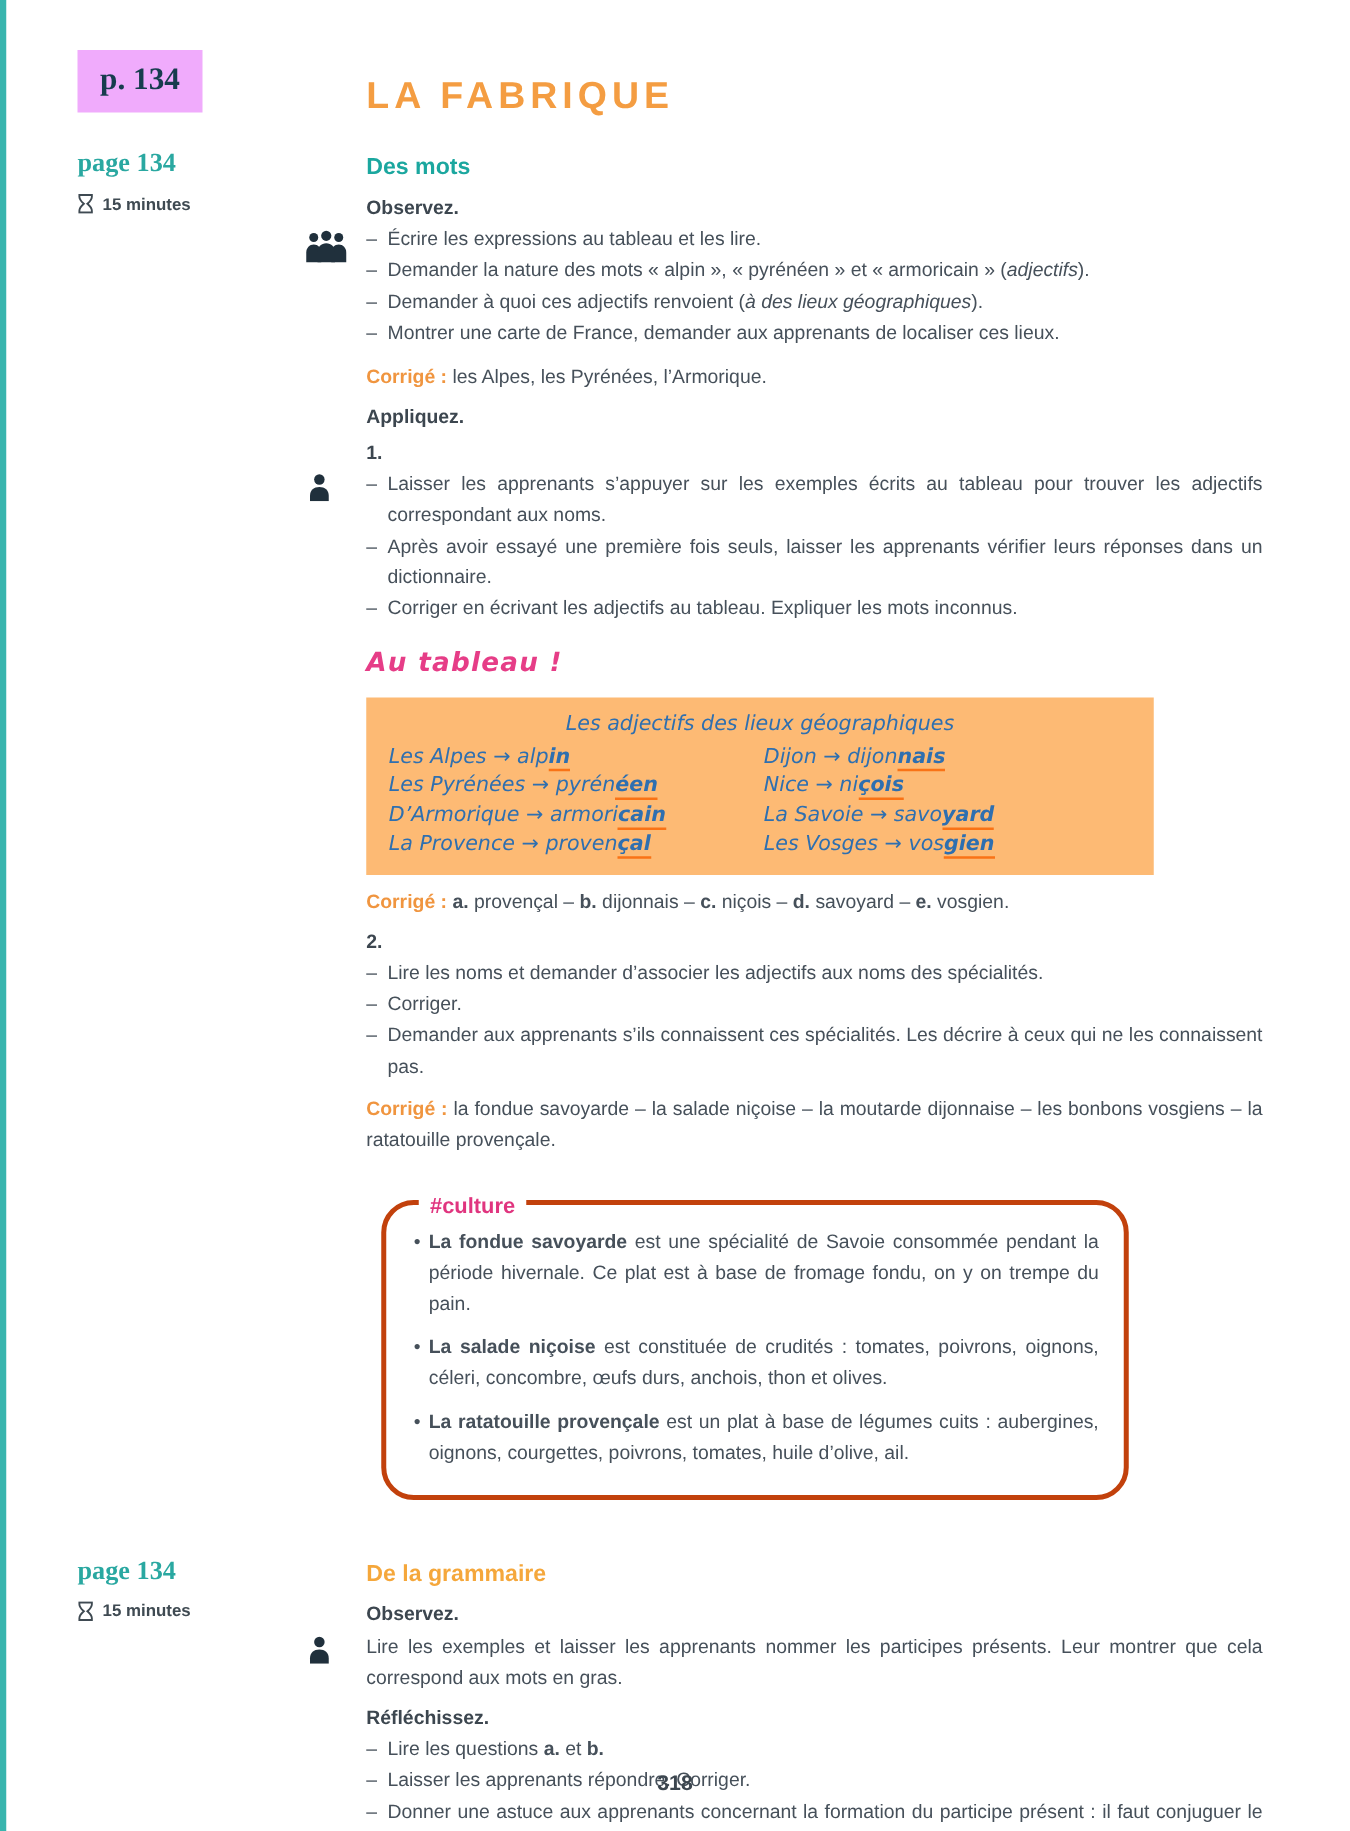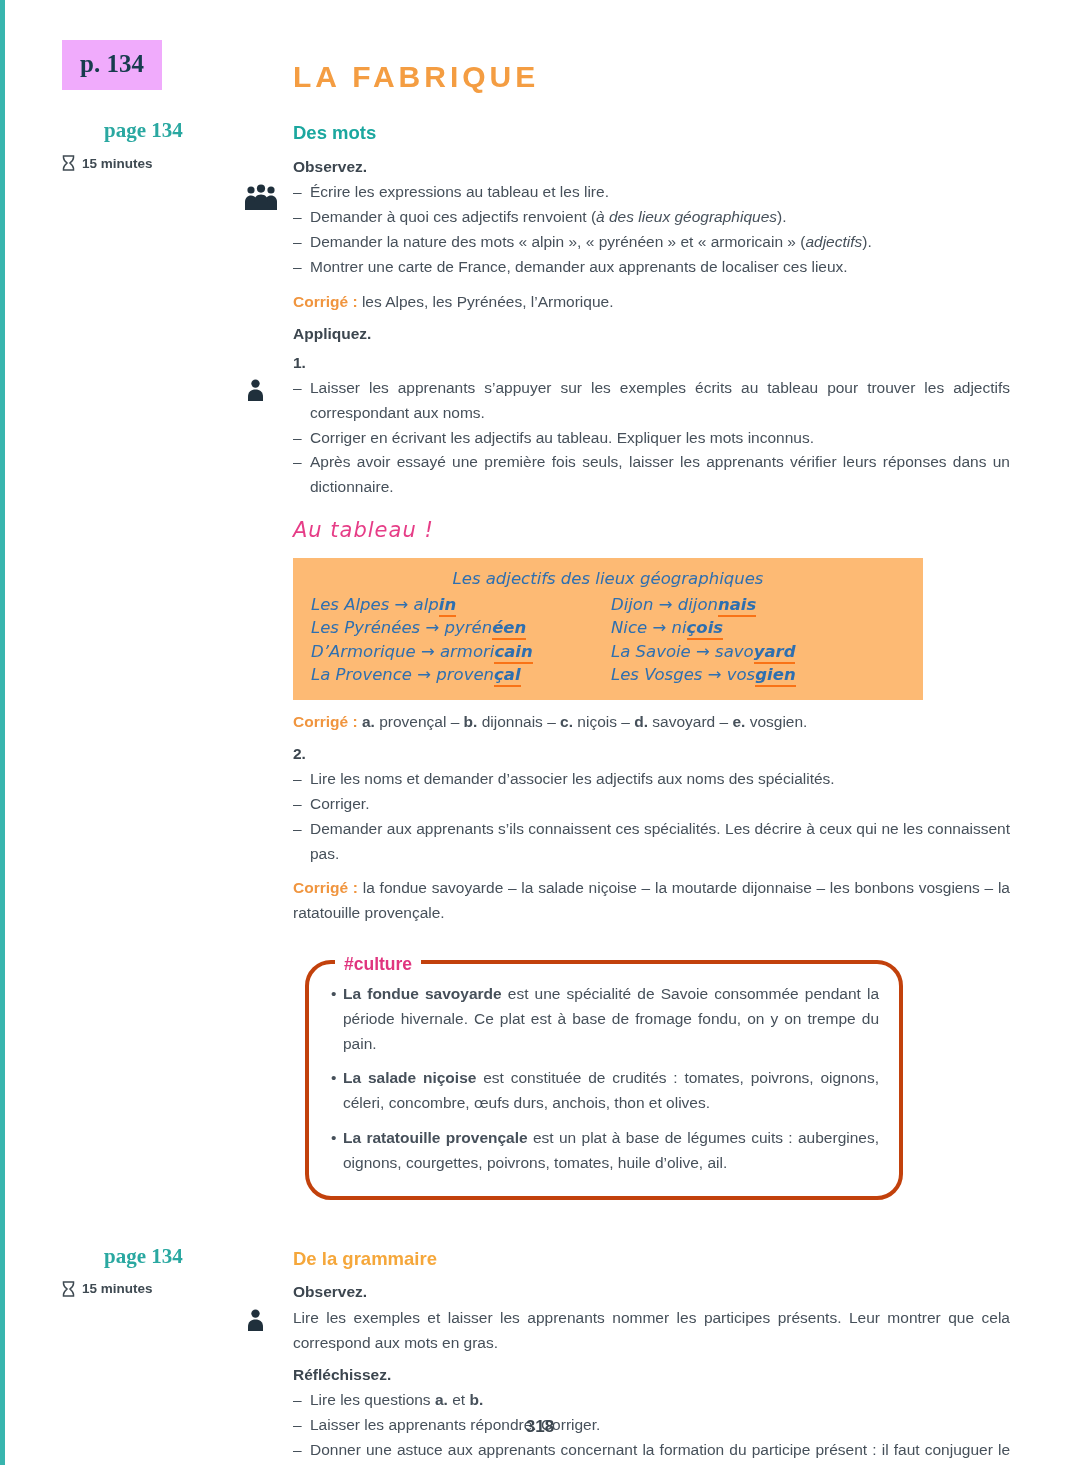--- a/index.html
+++ b/index.html
@@ -22,21 +22,21 @@
   .title {
     font-size:30px; font-weight:800; color:#f49d42; letter-spacing:4px;
     padding-top:20px;
   }
 
   
   .row { display:grid; grid-template-columns:231px 1fr; margin-top:24px; }
   .row--second { margin-top:44px; }
 
   .sidebar .page-ref {
-    font-family:"Liberation Serif", serif; font-weight:700; font-size:21px; color:#2aa8a1;margin-left:42px;
+    font-family:"Liberation Serif", serif; font-weight:700; font-size:21px; color:#2aa8a1;
   }
   .duration { display:flex; align-items:center; gap:7px; font-size:13.5px; font-weight:700; color:#3f4a52; margin-top:12px; }
   .duration svg { display:block; }
 
   .main { position:relative; font-size:15.5px; line-height:1.6; }
 
   .sec-heading { font-size:18.5px; font-weight:700; margin-bottom:5px; }
   .teal { color:#1ba79f; }
   .orange-h { color:#f5a73b; }
 
@@ -50,21 +50,21 @@
   .gutter-icon { position:absolute; left:-50px; }
   .gutter-icon svg { display:block; }
 
   .para { text-align:justify; }
   .corrige { text-align:justify; margin:10px 0 8px 0; }
   .o { color:#f0953f; font-weight:700; }
   .b { font-weight:700; }
   .i { font-style:italic; }
 
   .au-tableau {
-    color:#e63d87; font-size:21px; font-weight:400; font-style:italic;
+    color:#e63d87; font-size:21px; font-weight:700; font-style:italic;
     letter-spacing:1px; margin:14px 0 10px 0;
     font-family:"DejaVu Sans", sans-serif;
   }
   .board {
     background:#fdba74; width:630px; padding:9px 18px 13px 18px;
     color:#2e6fb0; font-style:italic; font-size:16.5px; line-height:1.42;
     font-family:"DejaVu Sans", sans-serif;
   }
   .board .b-title { text-align:center; margin-bottom:3px; }
   .board-grid { display:grid; grid-template-columns:300px 1fr; }
@@ -126,44 +126,44 @@
                 <path d="M2 18c0-3.8 2.7-6.4 6-6.4s6 2.6 6 6.4v8H2z"></path>
             <circle cx="28" cy="6" r="3.6"></circle>
                 <path d="M22 18c0-3.8 2.7-6.4 6-6.4s6 2.6 6 6.4v8H22z"></path>
             <circle cx="18" cy="4.6" r="4.1"></circle>
                 <path d="M11 17.6c0-4.2 3-7 7-7s7 2.8 7 7V26H11z"></path>
           </g>
             </svg>
         </span>
         <ul class="dash">
           <li><span>Écrire les expressions au tableau et les lire.</span></li>
+          <li><span>Demander la nature des mots « alpin », « pyrénéen » et « armoricain » (</span><span class="i">adjectifs</span><span>).</span></li>
           <li><span>Demander à quoi ces adjectifs renvoient (</span><span class="i">à des lieux géographiques</span><span>).</span></li>
-          <li><span>Demander la nature des mots « alpin », « pyrénéen » et « armoricain » (</span><span class="i">adjectifs</span><span>).</span></li>
           <li><span>Montrer une carte de France, demander aux apprenants de localiser ces lieux.</span></li>
         </ul>
       </div>
 
       <p class="corrige"><span class="o">Corrigé :</span><span> les Alpes, les Pyrénées, l’Armorique.</span></p>
 
       <div class="label">Appliquez.</div>
       <div class="stepnum">1.</div>
 
       <div style="position:relative;">
         <span class="gutter-icon" style="top:3px;left:-46px;">
           <svg width="17" height="22" viewBox="0 0 17 22">
               <g fill="#20303c">
             <circle cx="8.5" cy="4.6" r="4.2"></circle>
                 <path d="M1 17.5c0-4.4 3.2-7 7.5-7s7.5 2.6 7.5 7V22H1z"></path>
           </g>
             </svg>
         </span>
         <ul class="dash">
           <li><span>Laisser les apprenants s’appuyer sur les exemples écrits au tableau pour trouver les adjectifs correspondant aux noms.</span></li>
+          <li><span>Après avoir essayé une première fois seuls, laisser les apprenants vérifier leurs réponses dans un dictionnaire.</span></li>
           <li><span>Corriger en écrivant les adjectifs au tableau. Expliquer les mots inconnus.</span></li>
-          <li><span>Après avoir essayé une première fois seuls, laisser les apprenants vérifier leurs réponses dans un dictionnaire.</span></li>
         </ul>
       </div>
 
       <div class="au-tableau">Au tableau !</div>
 
       <div class="board">
         <div class="b-title">Les adjectifs des lieux géographiques</div>
         <div class="board-grid">
           <div>
             <div class="entry"><span>Les Alpes</span> <span>→</span> <span>alp</span><span class="suffix">in</span></div>

